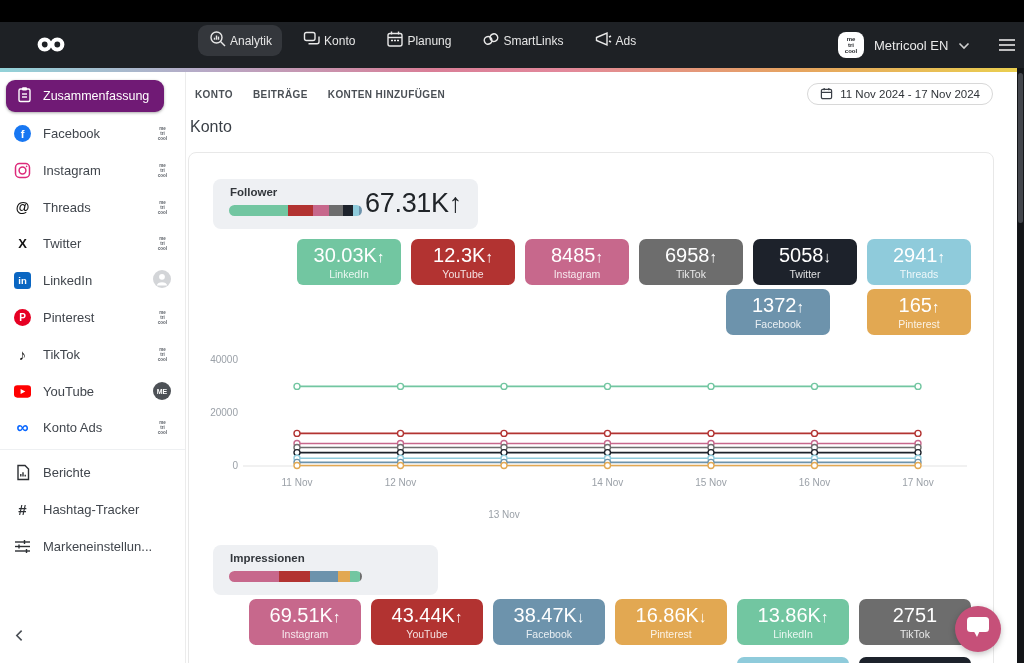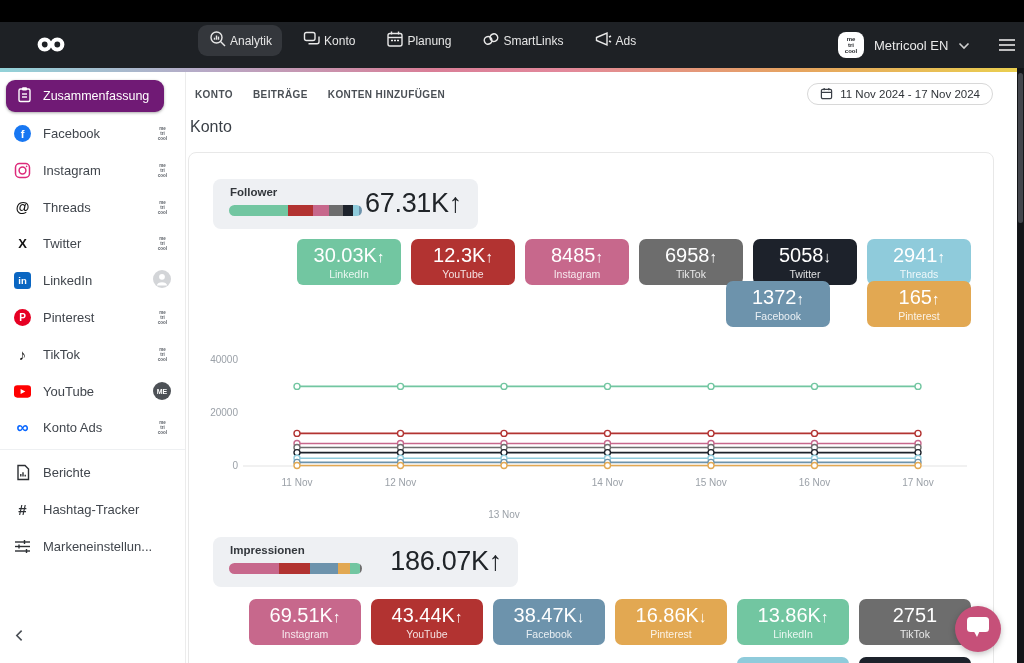--- a/index.html
+++ b/index.html
@@ -360,44 +360,43 @@
         </div>
         <div class="badge" style="background: rgb(29, 34, 43);">
           <div class="v">5058<span class="ar">↓</span></div>
           <div class="l">Twitter</div>
         </div>
         <div class="badge" style="background: rgb(143, 203, 219);">
           <div class="v">2941<span class="ar">↑</span></div>
           <div class="l">Threads</div>
         </div>
       </div>
-    <div class="badge-row" id="f-badges-2" style="top:128px;gap:37px;">
+    <div class="badge-row" id="f-badges-2" style="top:136px;gap:37px;">
         <div class="badge" style="background: rgb(109, 147, 172);">
           <div class="v">1372<span class="ar">↑</span></div>
           <div class="l">Facebook</div>
         </div>
         <div class="badge" style="background: rgb(226, 168, 82);">
           <div class="v">165<span class="ar">↑</span></div>
           <div class="l">Pinterest</div>
         </div>
       </div>
 
     <div id="chart-area"></div>
 
-    <div class="summary" style="top:384px;width:305px;">
+    <div class="summary" style="top:392px;width:225px;">
       <div class="s-label">Impressionen</div>
       <div class="s-bar" id="impress-bar">
           <span style="width: 37.5951%; background: rgb(199, 104, 140);"></span>
           <span style="width: 23.4949%; background: rgb(178, 51, 49);"></span>
           <span style="width: 20.8069%; background: rgb(109, 147, 172);"></span>
           <span style="width: 9.11889%; background: rgb(226, 168, 82);"></span>
           <span style="width: 7.49631%; background: rgb(114, 198, 161);"></span>
           <span style="width: 1.4879%; background: rgb(109, 109, 109);"></span>
         </div>
-      <div class="s-value"><span>186.07K</span><span id="i-arrow">↑</span></div>
     </div>
     <div class="badge-row impress" id="i-badges-1" style="top:446px;">
         <div class="badge" style="background: rgb(199, 104, 140);">
           <div class="v">69.51K<span class="ar">↑</span></div>
           <div class="l">Instagram</div>
         </div>
         <div class="badge" style="background: rgb(178, 51, 49);">
           <div class="v">43.44K<span class="ar">↑</span></div>
           <div class="l">YouTube</div>
         </div>

